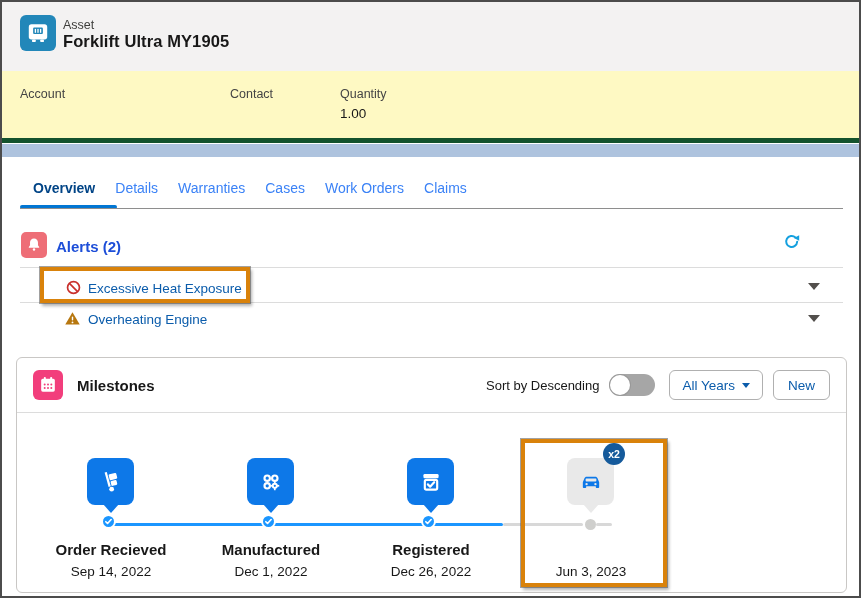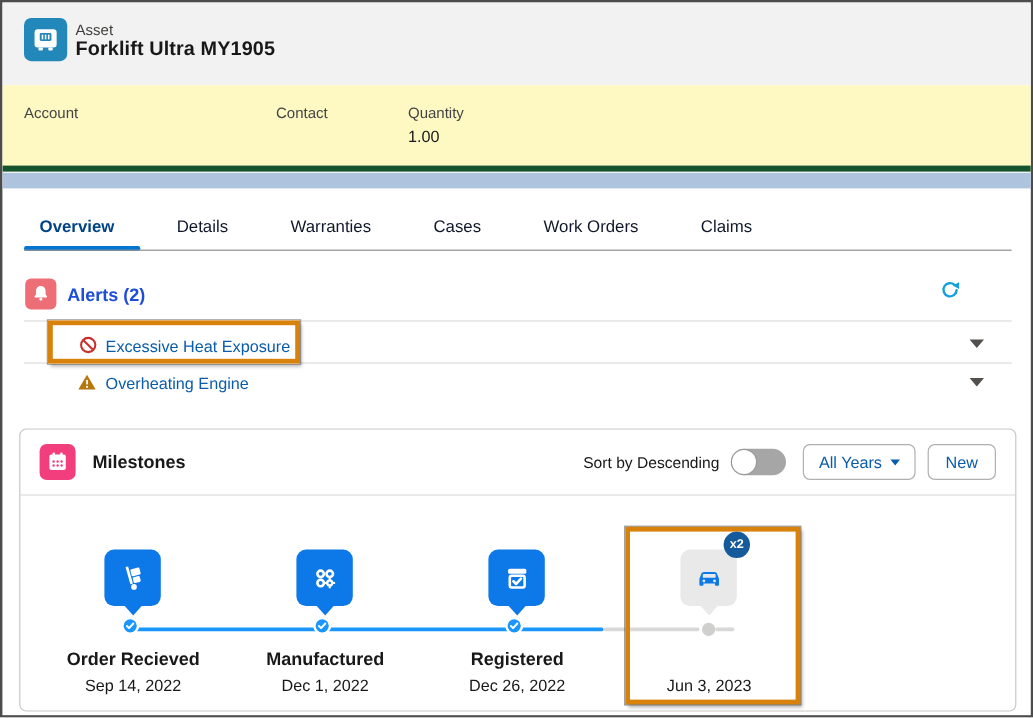--- a/index.html
+++ b/index.html
@@ -19,22 +19,22 @@
   .fields-band { position:absolute; left:0; top:69px; right:0; height:72px; background:#fef9c3; border-bottom:5px solid #14532d; }
   .field { position:absolute; top:16px; }
   .field.f0 { left:18px; } .field.f1 { left:228px; } .field.f2 { left:338px; }
   .field-label { font-size:12.5px; color:#444; margin-bottom:5px; }
   .field-value { font-size:13.5px; color:#181818; }
   .field-link { color:#0b5cab; border-bottom:1px dotted #4a90d9; cursor:pointer; display:inline-block; padding-bottom:1px; }
 
   .blue-band { position:absolute; left:0; top:142px; right:0; height:13px; background:#aec3de; }
 
   
-  .tabs { position:absolute; left:31px; top:178px; display:flex; gap:52px; }
-  .tab { font-size:14px; color:#0f172a; cursor:pointer; white-space:nowrap; }
+  .tabs { position:absolute; left:31px; top:178px; display:flex; gap:20px; }
+  .tab { font-size:14px; color:#3b82f6; cursor:pointer; white-space:nowrap; }
   .tab.active { font-weight:bold; color:#014486; }
   .tabbar-line { position:absolute; left:18px; right:16px; top:206px; height:1px; background:#8e8e8e; }
   .tab-active-bar { position:absolute; left:18px; top:203px; width:97px; height:4px; background:#0176d3; border-radius:2px; }
 
   
   .alerts-icon { position:absolute; left:19px; top:230px; width:26px; height:26px; border-radius:5px;
     background:#ee6e77; display:flex; align-items:center; justify-content:center; }
   .alerts-title { position:absolute; left:54px; top:236px; font-size:15px; font-weight:bold; color:#1d4ed8; }
   .refresh-btn { position:absolute; left:780px; top:231px; width:20px; height:20px; cursor:pointer; }
   .hr { position:absolute; left:18px; right:16px; height:1px; background:#dcdcdc; }

